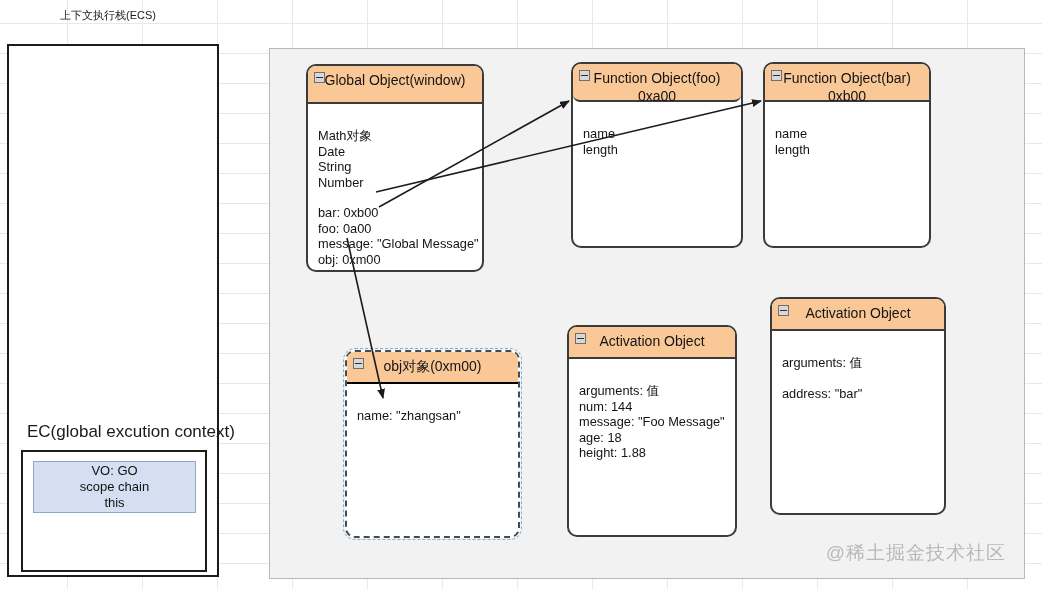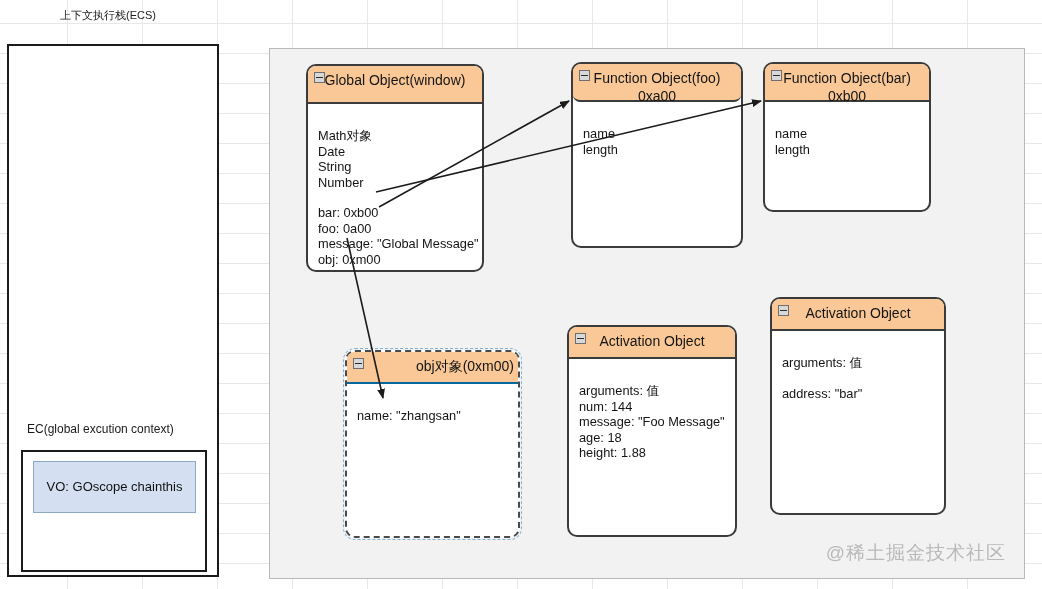--- a/index.html
+++ b/index.html
@@ -37,21 +37,21 @@
     width: 212px;
     height: 533px;
     background: #ffffff;
     border: 2px solid #1b1b1b;
     box-sizing: border-box;
   }
   #ec-label {
     position: absolute;
     left: 27px;
     top: 422px;
-    font-size: 12px;
+    font-size: 17px;
     color: #1a1a1a;
     white-space: nowrap;
   }
   #ec-box {
     position: absolute;
     left: 21px;
     top: 450px;
     width: 186px;
     height: 122px;
     background: #ffffff;
@@ -61,21 +61,21 @@
   #vo-box {
     position: absolute;
     left: 33px;
     top: 461px;
     width: 163px;
     height: 52px;
     background: #d4e0f2;
     border: 1px solid #8ea6c8;
     box-sizing: border-box;
     display: flex;
-    flex-direction: row;
+    flex-direction: column;
     align-items: center;
     justify-content: center;
     font-size: 13px;
     color: #111111;
     line-height: 16px;
     text-align: right;
   }
 
   
   #diagram-panel {
@@ -207,34 +207,34 @@
       <span class="collapse-icon"></span>
       <div>Function Object(foo)</div>
       <div>0xa00</div>
     </div>
     <div class="node-body">
       <div class="row">name</div>
       <div class="row">length</div>
     </div>
   </div>
 
-  <div class="node" style="left:763px; top:62px; width:168px; height:150px;">
+  <div class="node" style="left:763px; top:62px; width:168px; height:186px;">
     <div class="node-header" style="height:38px;">
       <span class="collapse-icon"></span>
       <div>Function Object(bar)</div>
       <div>0xb00</div>
     </div>
     <div class="node-body">
       <div class="row">name</div>
       <div class="row">length</div>
     </div>
   </div>
 
   <div class="node selected" style="left:345px; top:350px; width:175px; height:188px;">
-    <div class="node-header" style="height:32px; border-bottom:2px solid #0369a1;text-align:right;">
+    <div class="node-header" style="height:32px; border-bottom:2px solid #000000;">
       <span class="collapse-icon"></span>
       <span>obj对象(0xm00)</span>
     </div>
     <div class="node-body">
       <div class="row">name: "zhangsan"</div>
     </div>
   </div>
 
   <div class="node" style="left:567px; top:325px; width:170px; height:212px;">
     <div class="node-header" style="height:32px;">

